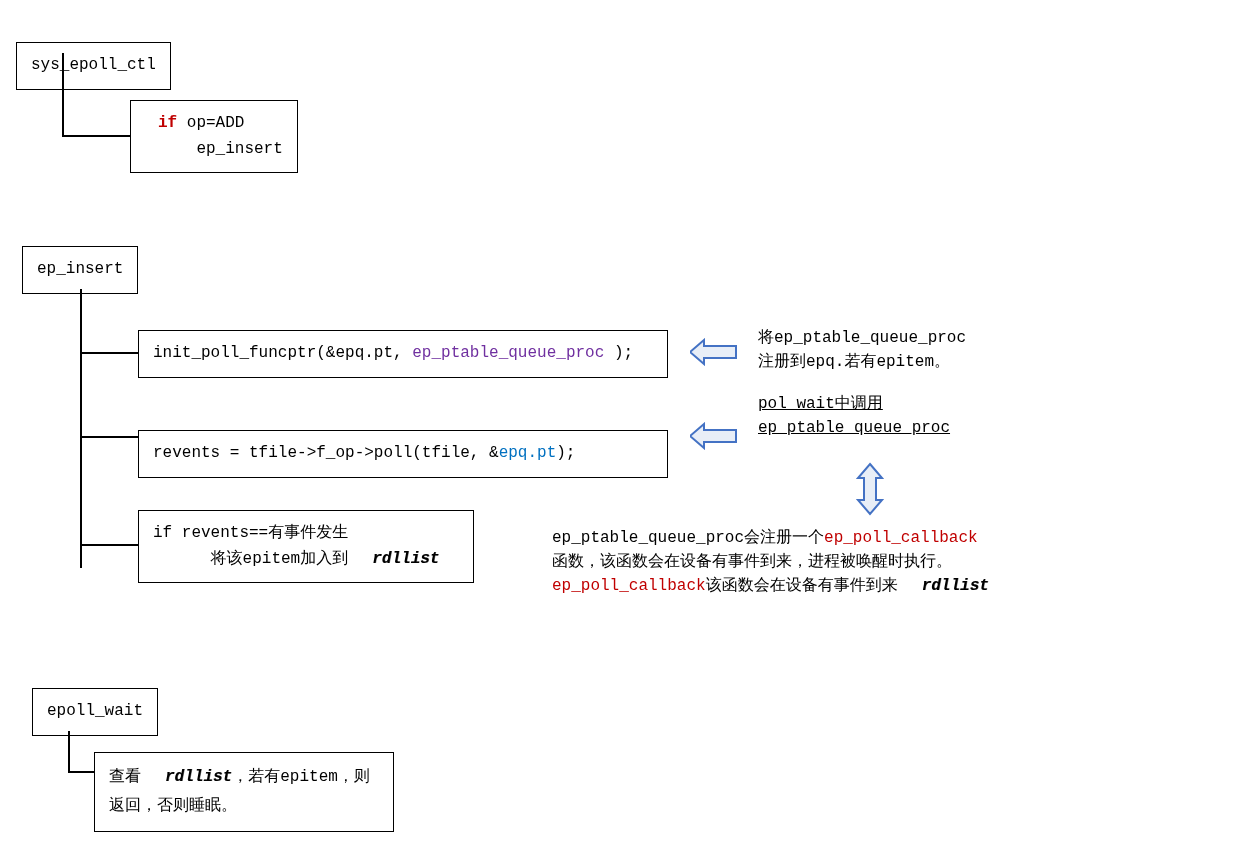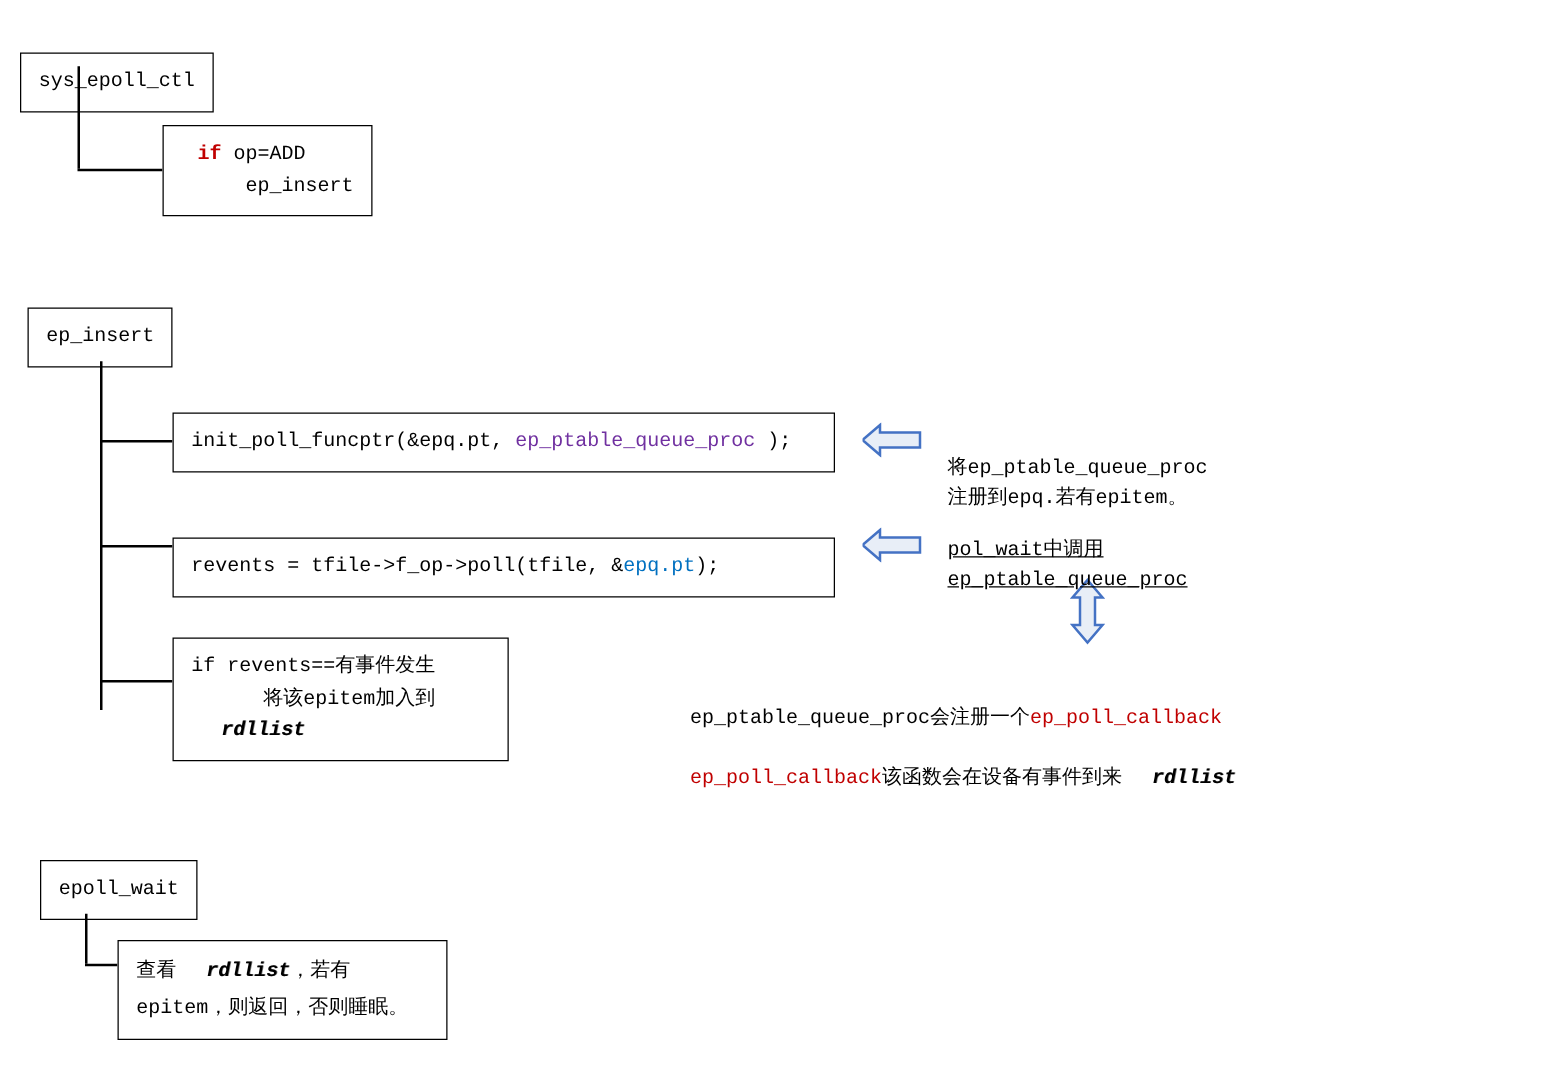--- a/index.html
+++ b/index.html
@@ -37,21 +37,20 @@
     }
     .block-arrow-left svg { display: block; }
     .updown-arrow {
       position: absolute;
     }
     .updown-arrow svg { display: block; }
     .desc {
       position: absolute;
       font-size: 16px;
       line-height: 1.5;
-      margin-top: 36px;
     }
   </style>
 </head>
 <body>
 
 <div class="box" style="left:16px; top:10px;margin-top:32px;">
   <span>sys_epoll_ctl</span>
 </div>
 <div class="connector-v" style="left:62px; top:53px; height:82px;"></div>
 <div class="connector-h" style="left:62px; top:135px; width:68px;"></div>
@@ -69,21 +68,21 @@
 <div class="box" style="left:138px; top:330px; width:530px;">
   <span>init_poll_funcptr(&amp;epq.pt, </span><span class="purple">ep_ptable_queue_proc</span><span> );</span>
 </div>
 
 <div class="connector-h" style="left:80px; top:436px; width:58px;"></div>
 <div class="box" style="left:138px; top:414px; width:530px;margin-top:16px;">
   <span>revents = tfile-&gt;f_op-&gt;poll(tfile, &amp;</span><span class="blue">epq.pt</span><span>);</span>
 </div>
 
 <div class="connector-h" style="left:80px; top:544px; width:58px;"></div>
-<div class="box" style="left:138px; top:510px; width:269px;">
+<div class="box" style="left:138px; top:510px; width:336px;">
   <span>if revents==有事件发生</span><br>
   &nbsp;&nbsp;&nbsp;&nbsp;&nbsp;&nbsp;<span>将该epitem加入到</span><span class="bold-black">rdllist</span>
 </div>
 
 <div class="block-arrow-left" style="left:690px; top:338px;">
   <svg width="48" height="28" viewBox="0 0 48 28">
     <polygon points="0,14 14,2 14,8 46,8 46,20 14,20 14,26" fill="#e8eef7" stroke="#4472c4" stroke-width="2"></polygon>
   </svg>
 </div>
 <div class="block-arrow-left" style="left:690px; top:422px;">
@@ -100,24 +99,24 @@
 <div class="desc" style="left:758px; top:326px;">
   <span>将ep_ptable_queue_proc</span><br>
   <span>注册到epq.若有epitem。</span>
 </div>
 <div class="desc" style="left:758px; top:392px;text-decoration:underline;">
   <span>pol_wait中调用</span><br>
   <span>ep_ptable_queue_proc</span>
 </div>
 <div class="desc" style="left:552px; top:526px; width:660px;">
   <span>ep_ptable_queue_proc会注册一个</span><span class="red" style="font-weight:normal;">ep_poll_callback</span><br>
-  <br>
+  <span>函数，该函数会在设备有事件到来，进程被唤醒时执行。</span><br>
   <span class="red" style="font-weight:normal;">ep_poll_callback</span><span>该函数会在设备有事件到来</span><span class="bold-black">rdllist</span>
 </div>
 
 <div class="box" style="left:32px; top:688px;">
   <span>epoll_wait</span>
 </div>
 <div class="connector-v" style="left:68px; top:731px; height:40px;"></div>
 <div class="connector-h" style="left:68px; top:771px; width:26px;"></div>
-<div class="box" style="left:94px; top:752px; width:264px; line-height:1.8;">
+<div class="box" style="left:94px; top:752px; width:300px; line-height:1.8;">
   <span>查看</span><span class="bold-black">rdllist</span><span>，若有epitem，则返回，否则睡眠。</span>
 </div>
 
 </body></html>

